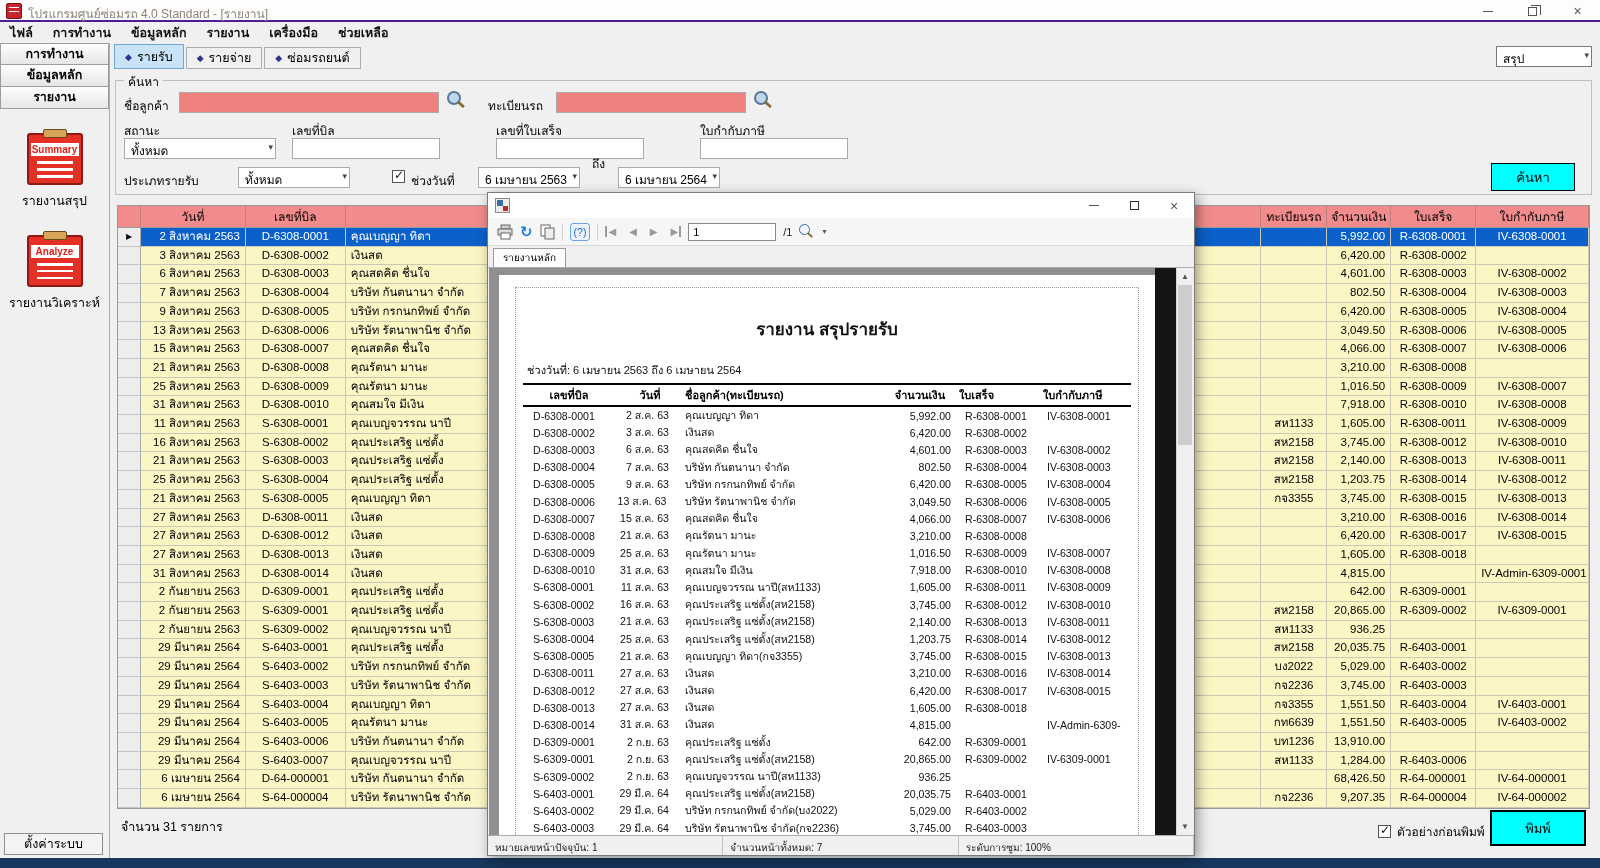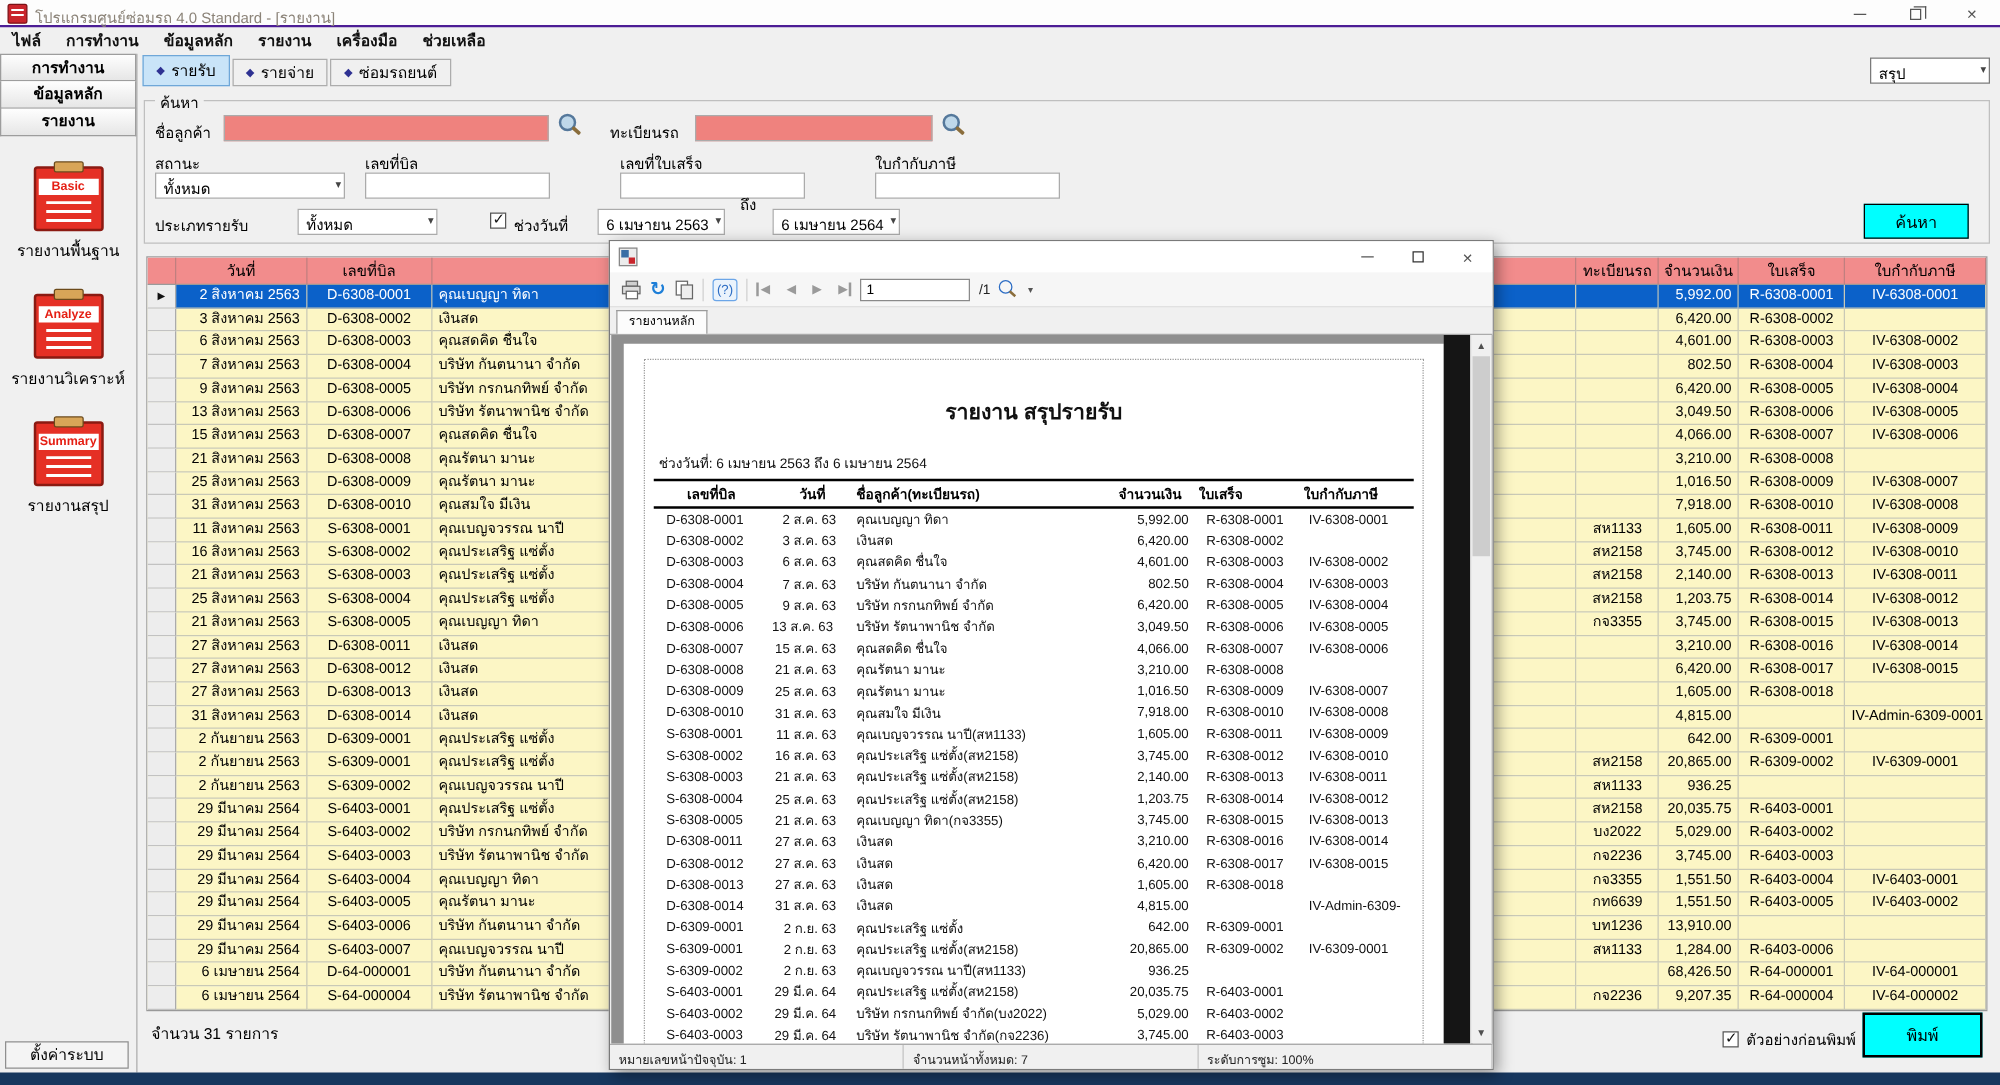--- a/index.html
+++ b/index.html
@@ -168,40 +168,32 @@
   <div class="sidebar">
     <div id="side-buttons">
         <div class="side-btn">การทำงาน</div>
         <div class="side-btn">ข้อมูลหลัก</div>
         <div class="side-btn">รายงาน</div>
       </div>
     <div id="side-report-items">
         <div class="side-report-item">
           <div class="clipboard">
             <div class="clip"></div>
-            <div class="cb-word">Basic</div>
+            <div class="cb-word">Summary</div>
             <div class="cb-lines"></div>
           </div>
-          <div class="side-report-label">รายงานพื้นฐาน</div>
+          <div class="side-report-label">รายงานสรุป</div>
         </div>
         <div class="side-report-item">
           <div class="clipboard">
             <div class="clip"></div>
             <div class="cb-word">Analyze</div>
             <div class="cb-lines"></div>
           </div>
           <div class="side-report-label">รายงานวิเคราะห์</div>
-        </div>
-        <div class="side-report-item">
-          <div class="clipboard">
-            <div class="clip"></div>
-            <div class="cb-word">Summary</div>
-            <div class="cb-lines"></div>
-          </div>
-          <div class="side-report-label">รายงานสรุป</div>
         </div>
       </div>
     <div class="settings-btn">ตั้งค่าระบบ</div>
   </div>
 
   <div class="tabstrip" id="tabstrip">
       <div class="tab active">
         <span class="diamond">◆</span>
         <span>รายรับ</span>
       </div>

